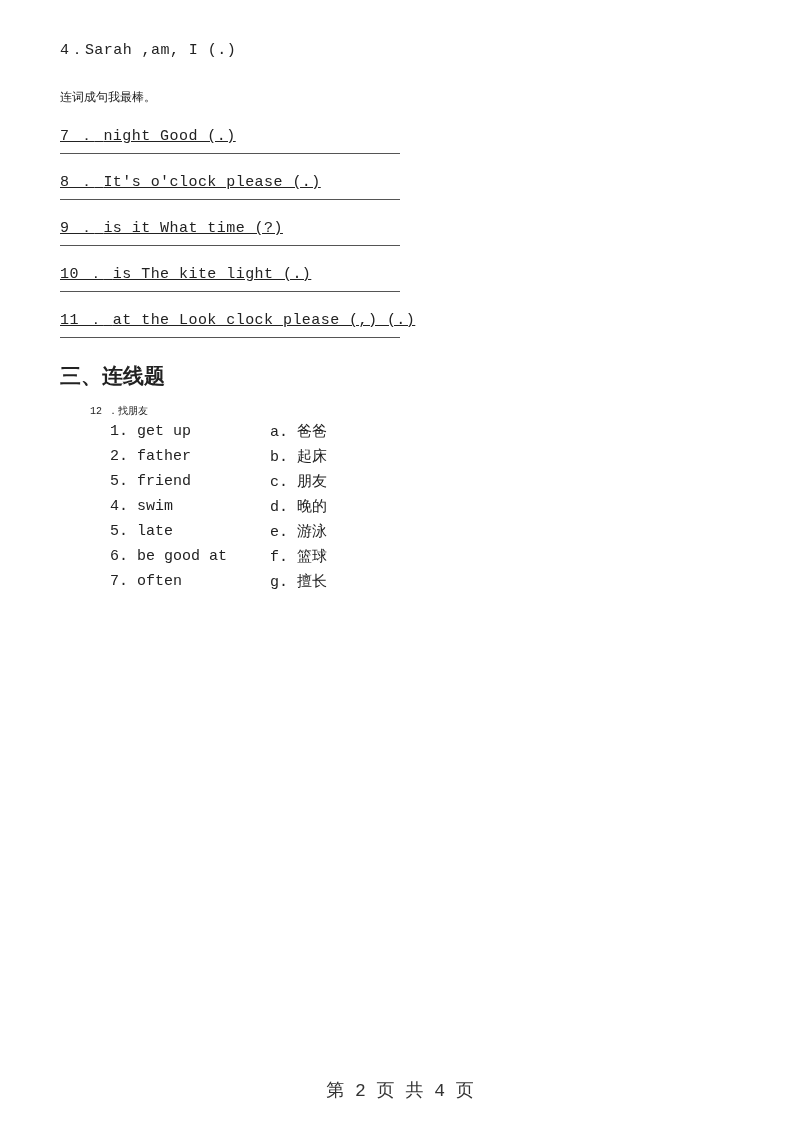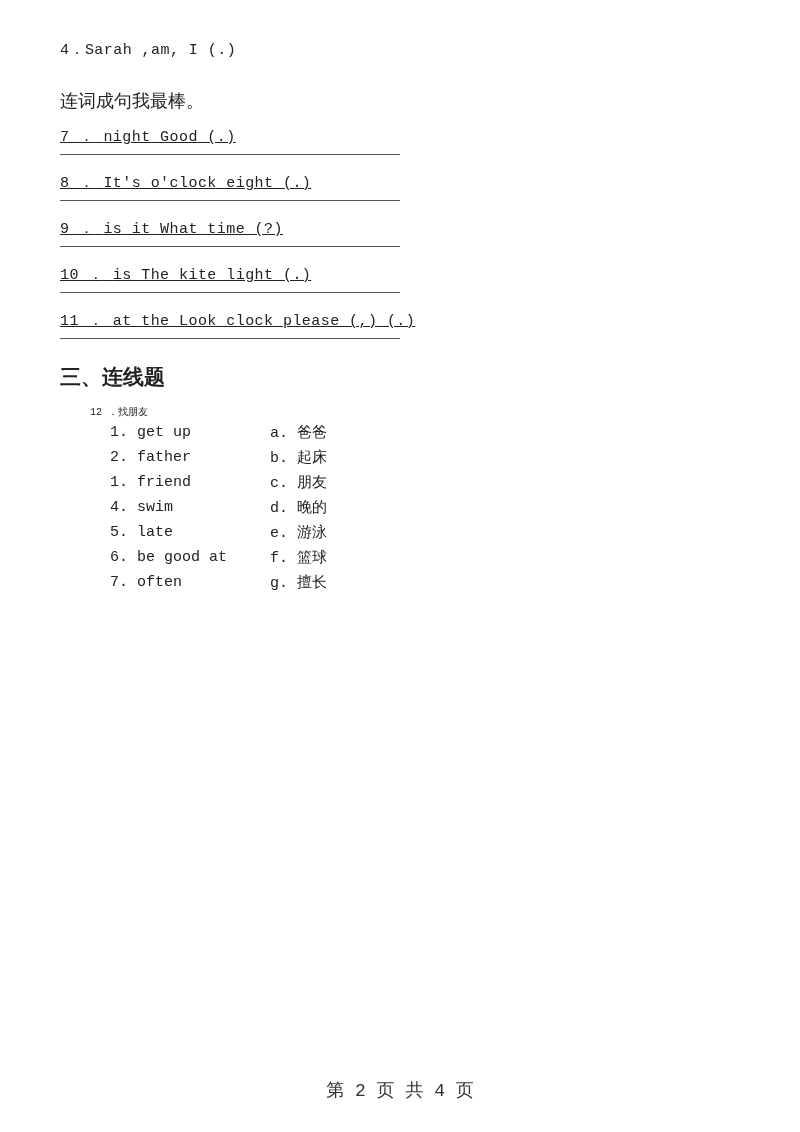--- a/index.html
+++ b/index.html
@@ -49,22 +49,22 @@
     }
 
     .sub-section-title {
       font-family: 'Courier New', Courier, monospace;
       font-size: 10px;
       margin-bottom: 4px;
     }
 
     .instruction-cn {
       font-family: Liberation Serif, serif;
-      font-size: 18px;
-      margin-bottom: 14px;
+      font-size: 12px;
+      margin-bottom: 20px;
       margin-top: 8px;
     }
 
     .matching-container {
       display: flex;
       flex-direction: column;
       gap: 6px;
       padding-left: 20px;
     }
 
@@ -116,21 +116,21 @@
   <div>
 
     <div class="item-row">
       <span class="item-text">7 ．</span>
       <span class="item-text">night  Good   (.)</span>
     </div>
     <div class="underline-row"></div>
 
     <div class="item-row">
       <span class="item-text">8 ．</span>
-      <span class="item-text">It's  o'clock  eight  (.)</span>
+      <span class="item-text">It's  o'clock  please  (.)</span>
     </div>
     <div class="underline-row"></div>
 
     <div class="item-row">
       <span class="item-text">9 ．</span>
       <span class="item-text">is  it  What  time  (?)</span>
     </div>
     <div class="underline-row"></div>
 
     <div class="item-row">
@@ -159,21 +159,21 @@
           <span class="match-left">1.  get up</span>
           <span class="match-right">a.  爸爸</span>
         </div>
 
         <div class="matching-row">
           <span class="match-left">2.  father</span>
           <span class="match-right">b.  起床</span>
         </div>
 
         <div class="matching-row">
-          <span class="match-left">1.  friend</span>
+          <span class="match-left">5.  friend</span>
           <span class="match-right">c.  朋友</span>
         </div>
 
         <div class="matching-row">
           <span class="match-left">4.  swim</span>
           <span class="match-right">d.  晚的</span>
         </div>
 
         <div class="matching-row">
           <span class="match-left">5.  late</span>

